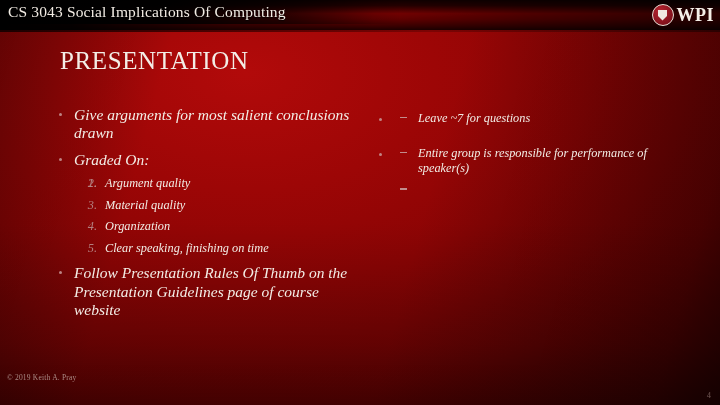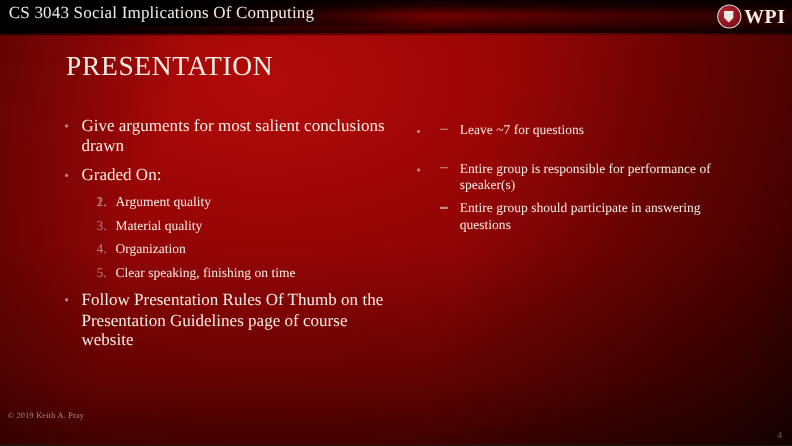--- a/index.html
+++ b/index.html
@@ -6,21 +6,21 @@
     margin: 0;
     padding: 0;
     background: #000;
   }
   .slide {
     position: relative;
     width: 720px;
     height: 405px;
     overflow: hidden;
     font-family: "Liberation Serif", "DejaVu Serif", serif;
-    background: #14532d;
+    background: #701a75;
   }
   
   .bg-base {
     position: absolute;
     inset: 0;
     background:
       radial-gradient(120% 130% at 34% 18%, #b20a0a 0%, #9d0606 22%, #8a0404 40%, #6d0202 62%, #4a0202 80%, #2c0202 100%);
   }
   .bg-shade-right {
     position: absolute;
@@ -118,20 +118,21 @@
     top: 106px;
     color: #f1ebe3;
   }
   .col-left  { left: 56px;  width: 310px; }
   .col-right { left: 376px; width: 300px; }
 
   ul.lvl1 {
     list-style: none;
     margin: 0;
     padding: 0;
+    font-style: italic;
   }
   ul.lvl1 > li.b1 {
     position: relative;
     padding-left: 18px;
     font-size: 15.5px;
     line-height: 1.17;
     margin-bottom: 9px;
     color: #f3ede6;
   }
   ul.lvl1 > li.b1 > .mark-dot {
@@ -295,21 +296,20 @@
 
       <li class="b1">
         <span class="mark-dot"></span>
         <ul class="lvl2dash">
           <li>
             <span class="dash"></span>
             <span>Entire group is responsible for performance of speaker(s)</span>
           </li>
           <li>
             <span class="dash"></span>
-            <span>Entire group should participate in answering questions</span>
           </li>
         </ul>
       </li>
 
     </ul>
   </div>
 
   <div class="footer-copy">© 2019 Keith A. Pray</div>
   <div class="footer-page">4</div>
 

